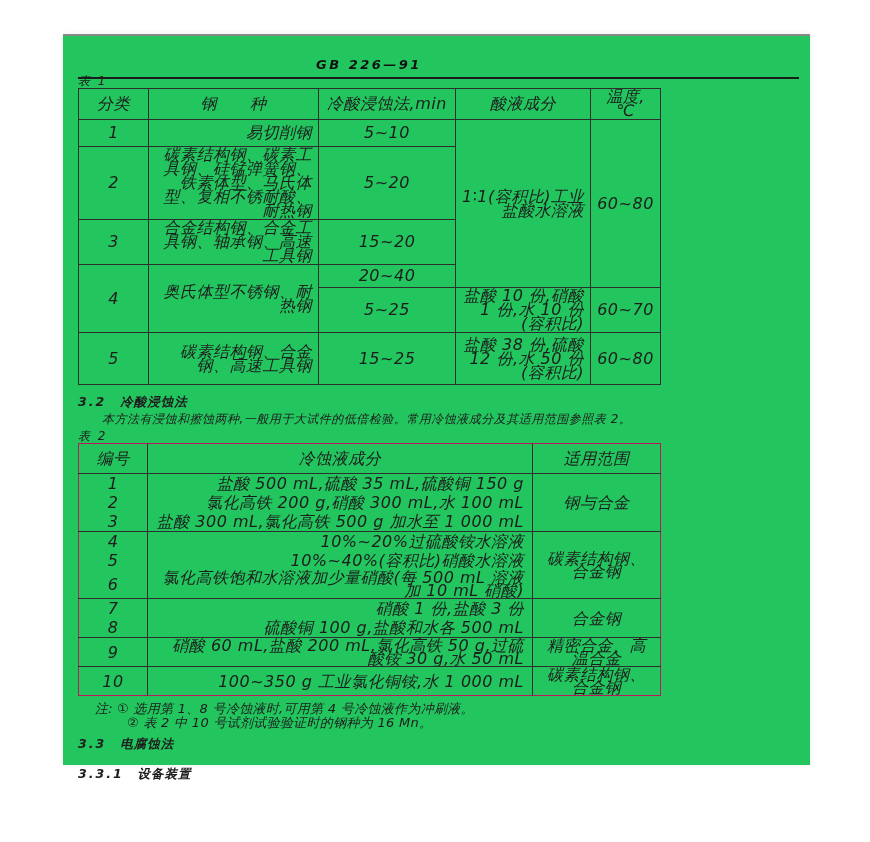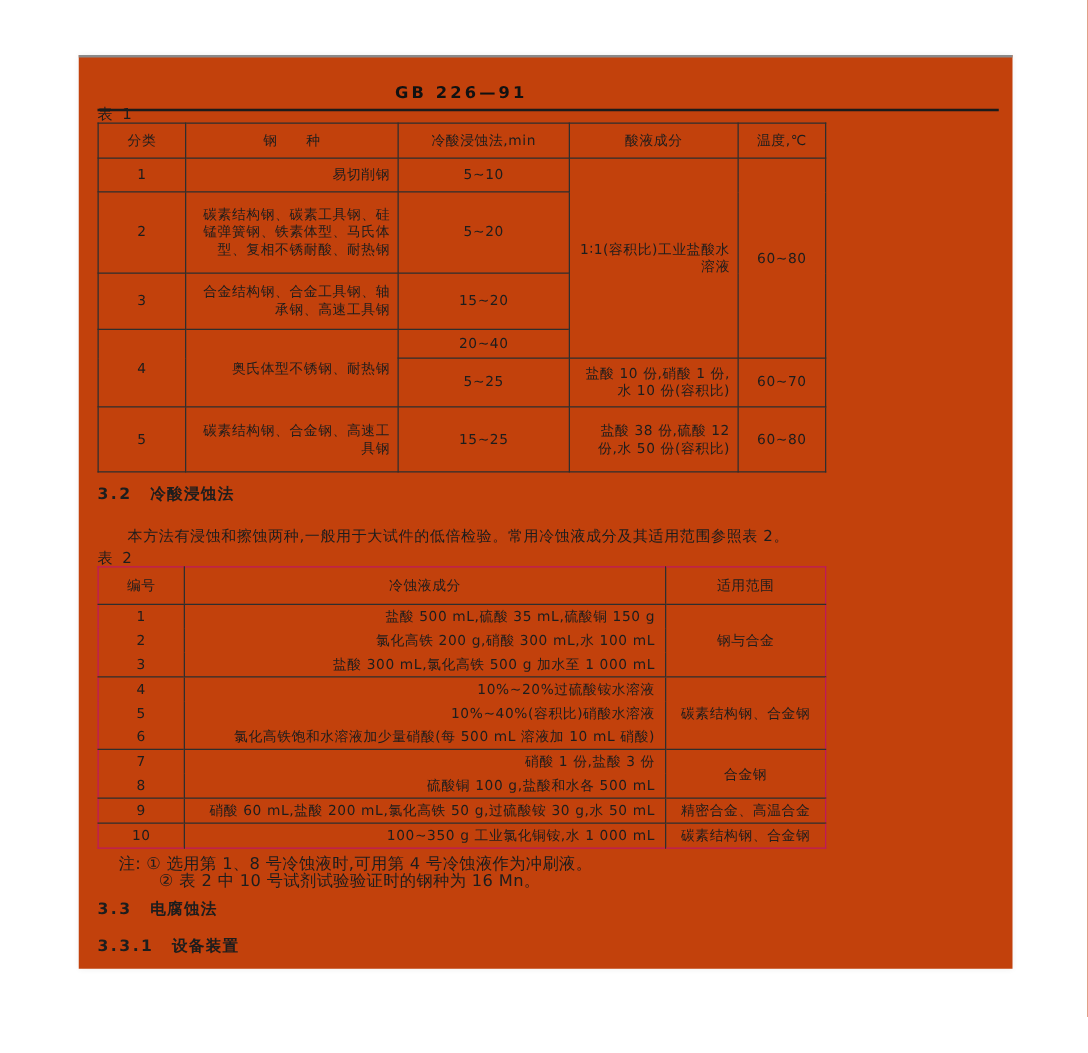--- a/index.html
+++ b/index.html
@@ -4,23 +4,24 @@
 <style>
   html,body{margin:0;padding:0;}
   body{
     width:870px;height:842px;position:relative;
     background:#ffffff;
     font-family:"DejaVu Sans", sans-serif;
     color:#1d1d1d;
     -webkit-font-smoothing:antialiased;
   }
   .page{
-    position:absolute;left:63px;top:44px;width:747px;height:731px;
-    background:#c2410c;
+    position:absolute;left:63px;top:34px;width:747px;height:731px;
+    background:#22c55e;
     box-shadow:0 0 5px rgba(0,0,0,0.07);
+    font-style:italic;
   }
   .page-top-edge{
     position:absolute;left:0;top:0;width:100%;height:2px;background:#8a8a8a;
   }
   .header-rule{
     position:absolute;left:15px;top:43px;width:721px;height:2px;background:#1b1b1b;
   }
   .content{position:absolute;left:15px;top:0;width:582px;}
   .doc-header{
     margin-top:23px;text-align:center;font-weight:bold;
@@ -29,38 +30,38 @@
   .para{
     margin:16px 0 0 0;font-size:12px;line-height:16px;
     text-indent:24px;letter-spacing:0.5px;
   }
   .tbl-caption{
     margin-top:2px;text-align:left;font-size:12px;height:14px;line-height:14px;
     letter-spacing:2px;
   }
   table{border-collapse:collapse;table-layout:fixed;width:582px;}
   td,th{
-    border:1px solid #2e2e2e;font-size:11px;font-weight:normal;
+    border:1px solid #2e2e2e;font-size:16px;font-weight:normal;
     padding:1px 6px;line-height:14px;letter-spacing:0.5px;
     vertical-align:middle;overflow:hidden;margin-top:24px;
   }
   .c{text-align:center;}
   .l{text-align:right;}
   .h28{height:28px;} .h27{height:27px;} .h65{height:65px;} .h45{height:45px;}
   .h23{height:23px;} .h39{height:39px;} .h52{height:52px;}
   .t2 td,.t2 th{border:none;border-left:1px solid #2e2e2e;height:17px;padding:1px 8px;line-height:13px;}
   .t2{border:1px solid #be185d;}
   .t2 td:first-child,.t2 th:first-child{border-left:none;}
   .t2 tr.hdr th{border-bottom:1px solid #2e2e2e;height:27px;}
   .t2 tr.gb td{border-top:1px solid #2e2e2e;}
   .sec-head{
     margin-top:9px;font-size:12.5px;font-weight:600;line-height:16px;letter-spacing:1px;
   }
   .sec-head .num{margin-right:14px;letter-spacing:2px;}
-  .sec-body{margin:18px 0 0 0;}
+  .sec-body{margin:1px 0 0 0;}
   .notes{margin-top:6px;font-size:13px;line-height:13.5px;letter-spacing:0.3px;}
   .note-line{white-space:nowrap;}
   .note-label{margin-right:4px;}
   .note-indent{padding-left:32px;}
   .notes-wrap{padding-left:17px;}
   .mt6{margin-top:7px;} .mt3{margin-top:14px;}
 </style>
 </head>
 <body>
 

